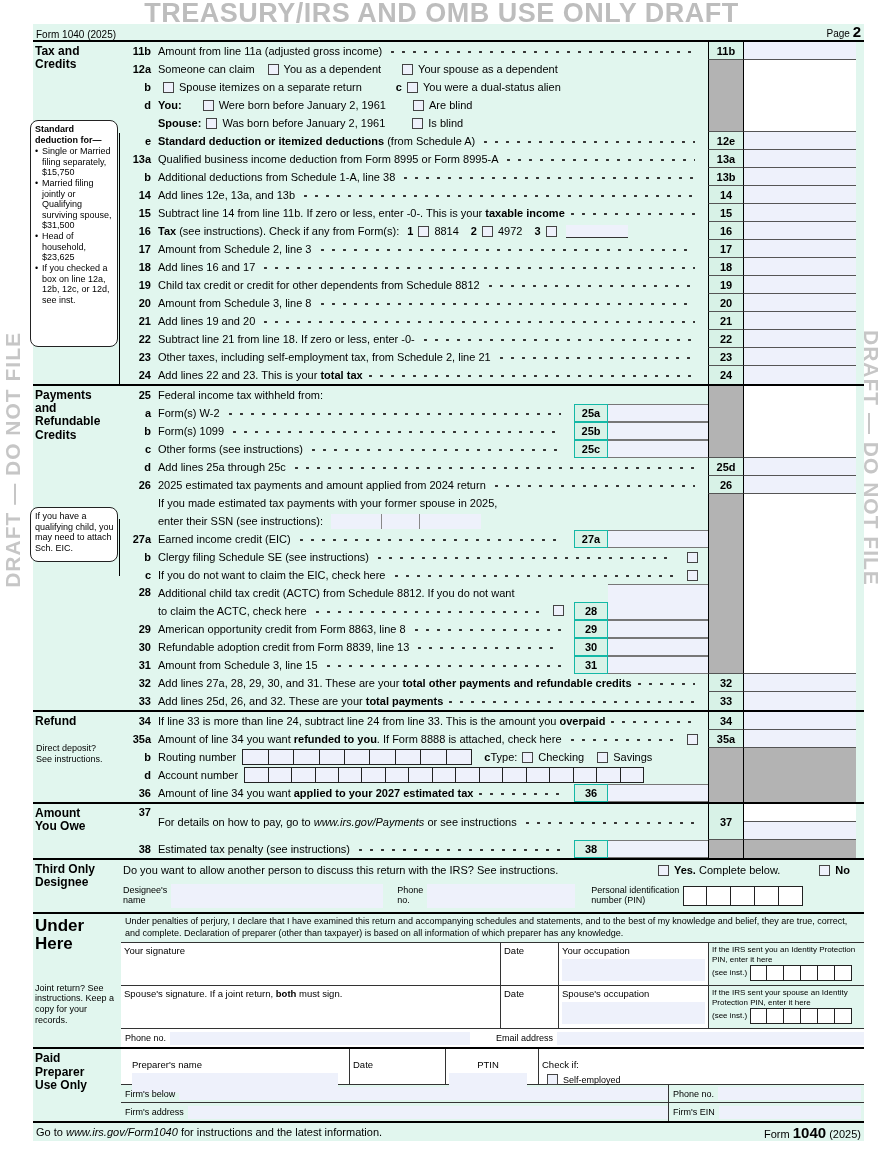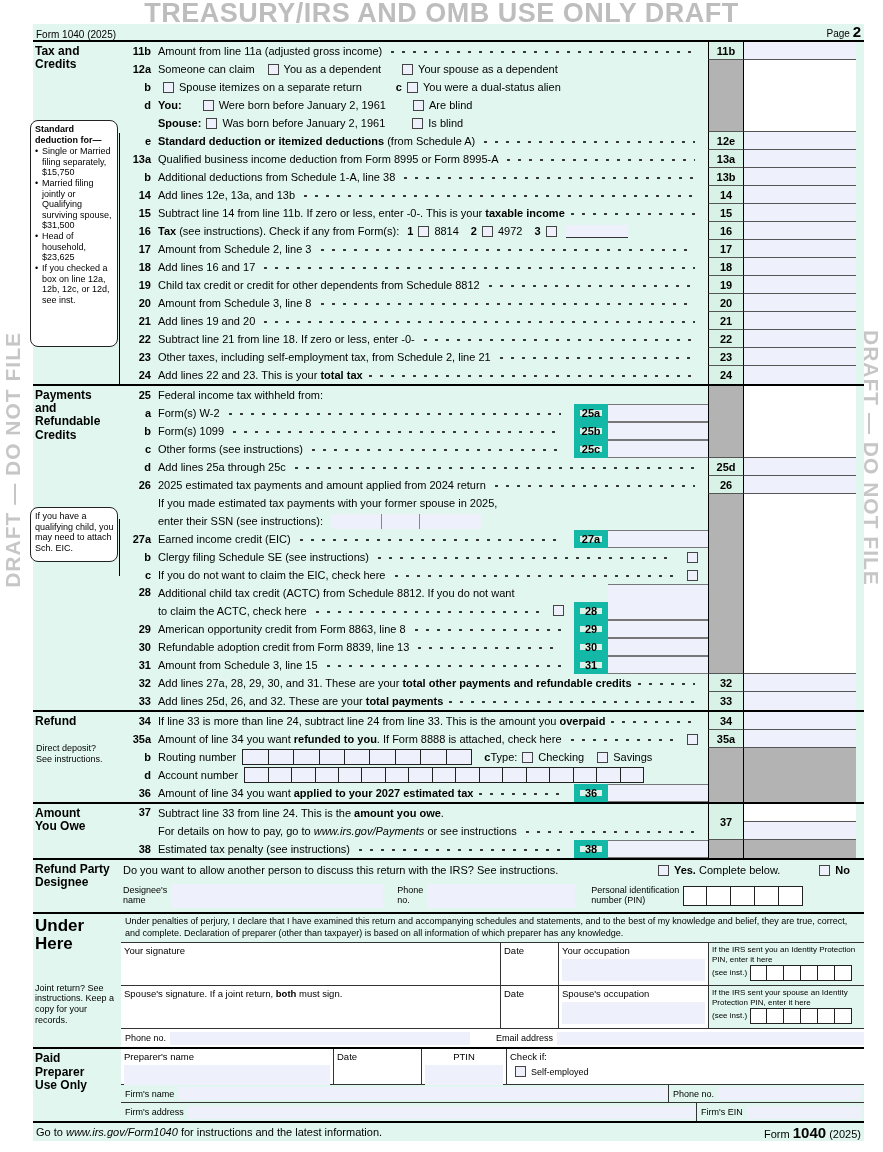--- a/index.html
+++ b/index.html
@@ -29,21 +29,21 @@
   .desc { flex:1; display:flex; align-items:center; min-width:0; padding-right:5px; overflow:hidden; }
   .desc.col { flex-direction:column; align-items:stretch; justify-content:space-around; height:100%; }
   .dline { display:flex; align-items:flex-start; min-width:0; }
   .tx { white-space:pre; } .b { font-weight:700; } .i { font-style:italic; }
   .dots { flex:1; min-width:10px; align-self:center; height:8px; margin:2px 8px 0 6px;
           background:radial-gradient(circle at 1.5px 4px,#333 1.1px,transparent 1.5px) repeat-x;
           background-size:11px 8px; }
   .cb { flex:none; width:11px; height:11px; border:1.2px solid #444; background:var(--lav); margin:0 5px; }
   .minifield { flex:none; height:13px; background:var(--lav); border-bottom:1.2px solid #333; margin-left:4px; }
   .gap { flex:none; }
-  .ibox { flex:0 0 34px; height:100%; background:var(--mintbox); border:6px solid #14b8a6;
+  .ibox { flex:0 0 34px; height:100%; background:var(--mintbox); border:1px solid #14b8a6;
           display:flex; align-items:center; justify-content:center; font-weight:700; }
   .ibox-col { flex:0 0 34px; height:100%; display:flex; flex-direction:column; justify-content:flex-end; }
   .ibox-col .ibox { height:18px; flex:none; }
   .ifield { flex:0 0 100px; height:100%; background:var(--lav); border-top:1px solid #777; border-bottom:1px solid #777; }
   .ifield.tallf { height:100%; }
   .nbox { flex:0 0 36px; height:100%; display:flex; align-items:center; justify-content:center;
           font-weight:700; font-size:11px; border-left:1.5px solid #000; border-right:1.5px solid #000; }
   .nbox.mint { background:var(--mintbox); } .nbox.gray { background:var(--gray); }
   .amt { flex:0 0 112px; height:100%; }
   .amt.lav { background:var(--lav); } .amt.white { background:#fff; } .amt.gg { background:var(--gray); }
@@ -82,21 +82,21 @@
   .sg-occ .fill { margin-top:3px; height:22px; }
   .ip-txt { font-size:8px; line-height:1.15; }
   .ip-line { display:flex; align-items:center; margin-top:1px; }
   .combS { display:flex; height:16px; margin-left:3px; }
   .combS .cell { width:17px; border:1.5px solid #222; border-left:none; background:#fff; }
   .combS .cell:first-child { border-left:1.5px solid #222; }
   .sg-ph { display:flex; align-items:center; height:18px; background:#fff; font-size:9px; }
   .sg-ph .lab { padding:0 4px; } .sg-ph .fill { height:13px; }
   
   .pp-r1 { display:flex; height:36px; border-bottom:1px solid #333; background:#fff; font-size:9.5px; }
-  .pp-cell { border-left:1px solid #333; padding:2px 3px; } .pp-cell:first-child { border-left:none; }
+  .pp-cell { border-left:1px solid #333; padding:10px 3px;margin-left:8px; } .pp-cell:first-child { border-left:none; }
   .pp-name { flex:0 0 212px; } .pp-name .fill,.pp-ptin .fill { margin-top:3px; height:20px; }
   .pp-sig { flex:1; } .pp-date { flex:0 0 88px; } .pp-ptin { flex:0 0 85px;text-align:center; } .pp-chk { flex:0 0 96px; }
   .pp-chk .ip-line { margin-top:4px; font-size:9px; }
   .pp-r { display:flex; align-items:center; height:18px; border-bottom:1px solid #333; background:var(--mint); font-size:9px; }
   .pp-r .lab { padding:0 4px; } .pp-r .fill { height:13px; }
   .pp-div { border-left:1px solid #333; align-self:stretch; display:flex; align-items:center; }
   .ftr { display:flex; justify-content:space-between; align-items:center; height:20px; background:var(--mint);
          border-top:2px solid #000; font-size:11px; padding:0 3px; }
   .ftr .fnum { font-size:15px; font-weight:700;margin-top:22px; }
 </style>
@@ -658,25 +658,20 @@
         <div class="sec">
           <div class="sec-label">
             <div class="sec-title">Amount
 You Owe</div>
           </div>
           <div class="sec-body">
             <div class="row tall rb">
               <div class="lnum">37</div>
               <div class="desc col">
                 <div class="dline">
-                  <span class="tx">Subtract line 33 from line 24. This is the </span>
-                  <span class="tx b">amount you owe</span>
-                  <span class="tx">.</span>
-                </div>
-                <div class="dline">
                   <span class="tx">For details on how to pay, go to </span>
                   <span class="tx i">www.irs.gov/Payments</span>
                   <span class="tx"> or see instructions </span>
                   <div class="dots"></div>
                 </div>
               </div>
               <div class="nbox mint">37</div>
               <div class="amt-split">
                 <div class="half white"></div>
                 <div class="half lav"></div>
@@ -694,21 +689,21 @@
               <div class="nbox gray"></div>
               <div class="amt gg"></div>
               <div class="tail"></div>
             </div>
           </div>
         </div>
       </div>
 
     <div class="sec">
       <div class="sec-label">
-          <div class="sec-title">Refund Party
+          <div class="sec-title">Third Only
 Designee</div>
         </div>
       <div class="sec-body">
         <div class="tp-q">
           <span class="tx">Do you want to allow another person to discuss this return with the IRS? See instructions.</span>
           <span class="gap" style="flex:1"></span>
           <span class="cb"></span>
           <span class="tx"><span class="b">Yes.</span><span> Complete below.</span></span>
           <span class="gap" style="width:34px"></span>
           <span class="cb"></span>
@@ -803,31 +798,31 @@
           <div class="pp-cell pp-ptin"><span>PTIN</span><div class="fill"></div></div>
           <div class="pp-cell pp-chk">
             <span>Check if:</span>
             <div class="ip-line">
                 <span class="cb"></span>
                 <span>Self-employed</span>
               </div>
           </div>
         </div>
         <div class="pp-r">
-          <span class="lab">Firm's name</span>
+          <span class="lab">Firm's below</span>
           <div class="fill" style="flex:1"></div>
           <div class="pp-div" style="width:196px">
               <span class="lab">Phone no.</span>
               <div class="fill" style="flex:1;margin-right:3px"></div>
             </div>
         </div>
         <div class="pp-r" style="border-bottom:none">
           <span class="lab">Firm's address</span>
           <div class="fill" style="flex:1"></div>
-          <div class="pp-div" style="width:168px">
+          <div class="pp-div" style="width:196px">
               <span class="lab">Firm's EIN</span>
               <div class="fill" style="flex:1;margin-right:3px"></div>
             </div>
         </div>
       </div>
     </div>
 
     <div class="ftr">
       <span><span>Go to </span><span class="i">www.irs.gov/Form1040</span><span> for instructions and the latest information.</span></span>
       <span><span>Form </span><span class="fnum">1040</span><span> (2025)</span></span>

